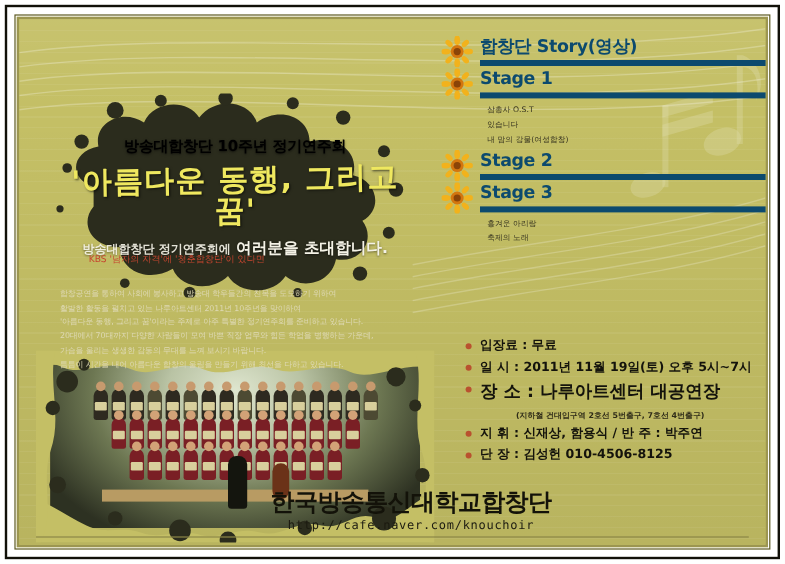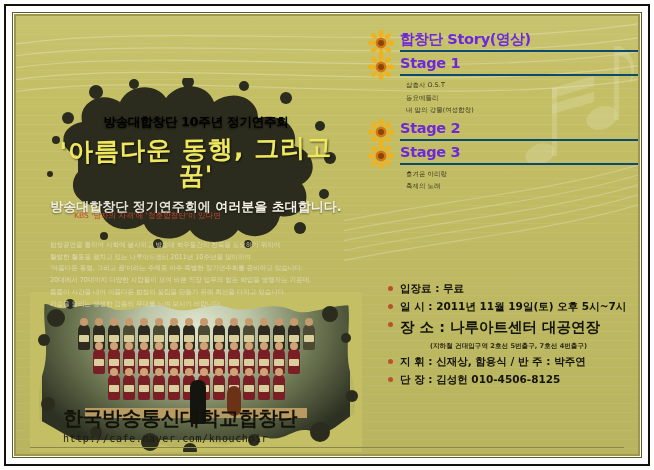--- a/index.html
+++ b/index.html
@@ -78,21 +78,21 @@
     color:#efe85f;font-size:25px;font-weight:bold;letter-spacing:1px;
     margin:6px 0 0 0;line-height:1.05;
     font-family:"DejaVu Sans","Liberation Sans",sans-serif;
     text-shadow:1px 1px 2px rgba(0,0,0,.6);
     transform:rotate(-1deg);
   }
   .invite{
     color:#f4f2e6;font-size:13px;font-weight:bold;margin:8px 0 0 0;
     text-shadow:0 1px 2px rgba(0,0,0,.5);
   }
-  .invite .small{font-size:13px;font-weight:bold;opacity:.92;}
+  .invite .small{font-size:10px;font-weight:bold;opacity:.92;}
 
   
   .redblock{
     position:absolute;left:34px;top:194px;width:296px;z-index:6;
     color:#c6452f;font-size:7.6px;font-weight:normal;line-height:1.65;
   }
   .redblock .l1{display:block;text-align:left;padding-left:24px;}
   .redblock .l2{display:block;text-align:right;padding-right:4px;}
 
   
@@ -130,22 +130,22 @@
 
   
   .right{
     position:absolute;left:350px;top:14px;width:274px;z-index:7;
   }
   .prog-item{position:relative;padding-left:34px;margin-bottom:2px;}
   .sun{
     position:absolute;left:2px;top:0px;width:26px;height:26px;
   }
   .prog-title{
-    font-size:14.5px;font-weight:bold;color:#6d28d9;letter-spacing:-.3px;
-    border-bottom:2px solid #0c4a6e;padding-bottom:2px;display:block;
+    font-size:14.5px;font-weight:bold;color:#0c4a6e;letter-spacing:-.3px;
+    border-bottom:5px solid #0c4a6e;padding-bottom:2px;display:block;
     line-height:1.25;
   }
   .sub{
     font-size:6.4px;color:#35321e;line-height:1.95;padding-left:6px;padding-top:3px;
     letter-spacing:.1px;
   }
   .sub div{white-space:nowrap;}
 
   
   .details{
@@ -155,21 +155,21 @@
   .drow{position:relative;padding-left:12px;margin-bottom:4.5px;font-size:10.5px;font-weight:bold;line-height:1.3;}
   .drow::before{
     content:"";position:absolute;left:0;top:4px;width:5px;height:5px;border-radius:50%;
     background:#b9512f;
   }
   .drow.big{font-size:14.5px;}
   .dnote{padding-left:42px;font-size:6.6px;font-weight:bold;color:#2e2b18;margin:1px 0 4px 0;}
 
   
   .footer{
-    position:absolute;left:16px;right:0;bottom:10px;z-index:7;margin-left:31px;
+    position:absolute;left:0;right:0;bottom:10px;text-align:center;z-index:7;margin-left:31px;
   }
   .org{font-size:20px;font-weight:bold;color:#131209;letter-spacing:-.5px;}
   .url{font-size:10px;color:#1b1a10;letter-spacing:.6px;margin-top:1px;
        font-family:"DejaVu Sans Mono","Liberation Mono",monospace;}
   .footer-rule{
     position:absolute;left:14px;right:14px;bottom:6px;height:1px;background:#8b8748;z-index:7;
   }
 </style>
 </head>
 <body>
@@ -248,22 +248,22 @@
 
     <div class="redblock">
       <span class="l1">KBS '남자의 자격'에 '청춘합창단'이 있다면</span>
     </div>
 
     <div class="bodytext">
       <div>합창공연을 통하여 사회에 봉사하고 방송대 학우들간의 친목을 도모하기 위하여</div>
       <div>활발한 활동을 펼치고 있는 나루아트센터 2011년 10주년을 맞이하여</div>
       <div>'아름다운 동행, 그리고 꿈'이라는 주제로 아주 특별한 정기연주회를 준비하고 있습니다.</div>
       <div>20대에서 70대까지 다양한 사람들이 모여 바쁜 직장 업무와 힘든 학업을 병행하는 가운데,</div>
+      <div>가슴을 울리는 생생한 감동의 무대를 느껴 보시기 바랍니다.</div>
       <div>틈틈이 시간을 내어 아름다운 합창의 울림을 만들기 위해 최선을 다하고 있습니다.</div>
-      <div>가슴을 울리는 생생한 감동의 무대를 느껴 보시기 바랍니다.</div>
     </div>
 
     <div class="photo-wrap">
       <div class="photo">
         <div class="rowA">
           <div class="p">
               <div class="score"></div>
             </div>
             <div class="p">
               <div class="score"></div>
@@ -458,21 +458,21 @@
             <ellipse cx="19.8" cy="6.2" rx="3.6" ry="2.2" transform="rotate(-45 19.8 6.2)"></ellipse>
             <ellipse cx="6.2" cy="19.8" rx="3.6" ry="2.2" transform="rotate(-45 6.2 19.8)"></ellipse>
             <ellipse cx="19.8" cy="19.8" rx="3.6" ry="2.2" transform="rotate(45 19.8 19.8)"></ellipse>
           </g>
           <circle cx="13" cy="13" r="5.4" fill="#d4760e"></circle>
           <circle cx="13" cy="13" r="3" fill="#8a4408"></circle>
         </svg>
         <span class="prog-title">Stage 1</span>
         <div class="sub">
           <div>삼총사 O.S.T</div>
-          <div>동요메들리</div>
+          <div>있습니다</div>
           <div>내 맘의 강물(여성합창)</div>
         </div>
       </div>
 
       <div class="prog-item">
         <svg class="sun" viewBox="0 0 26 26">
           <g fill="#f2b21c">
             <ellipse cx="13" cy="3.5" rx="2.4" ry="4"></ellipse>
               <ellipse cx="13" cy="22.5" rx="2.4" ry="4"></ellipse>
             <ellipse cx="3.5" cy="13" rx="4" ry="2.4"></ellipse>

